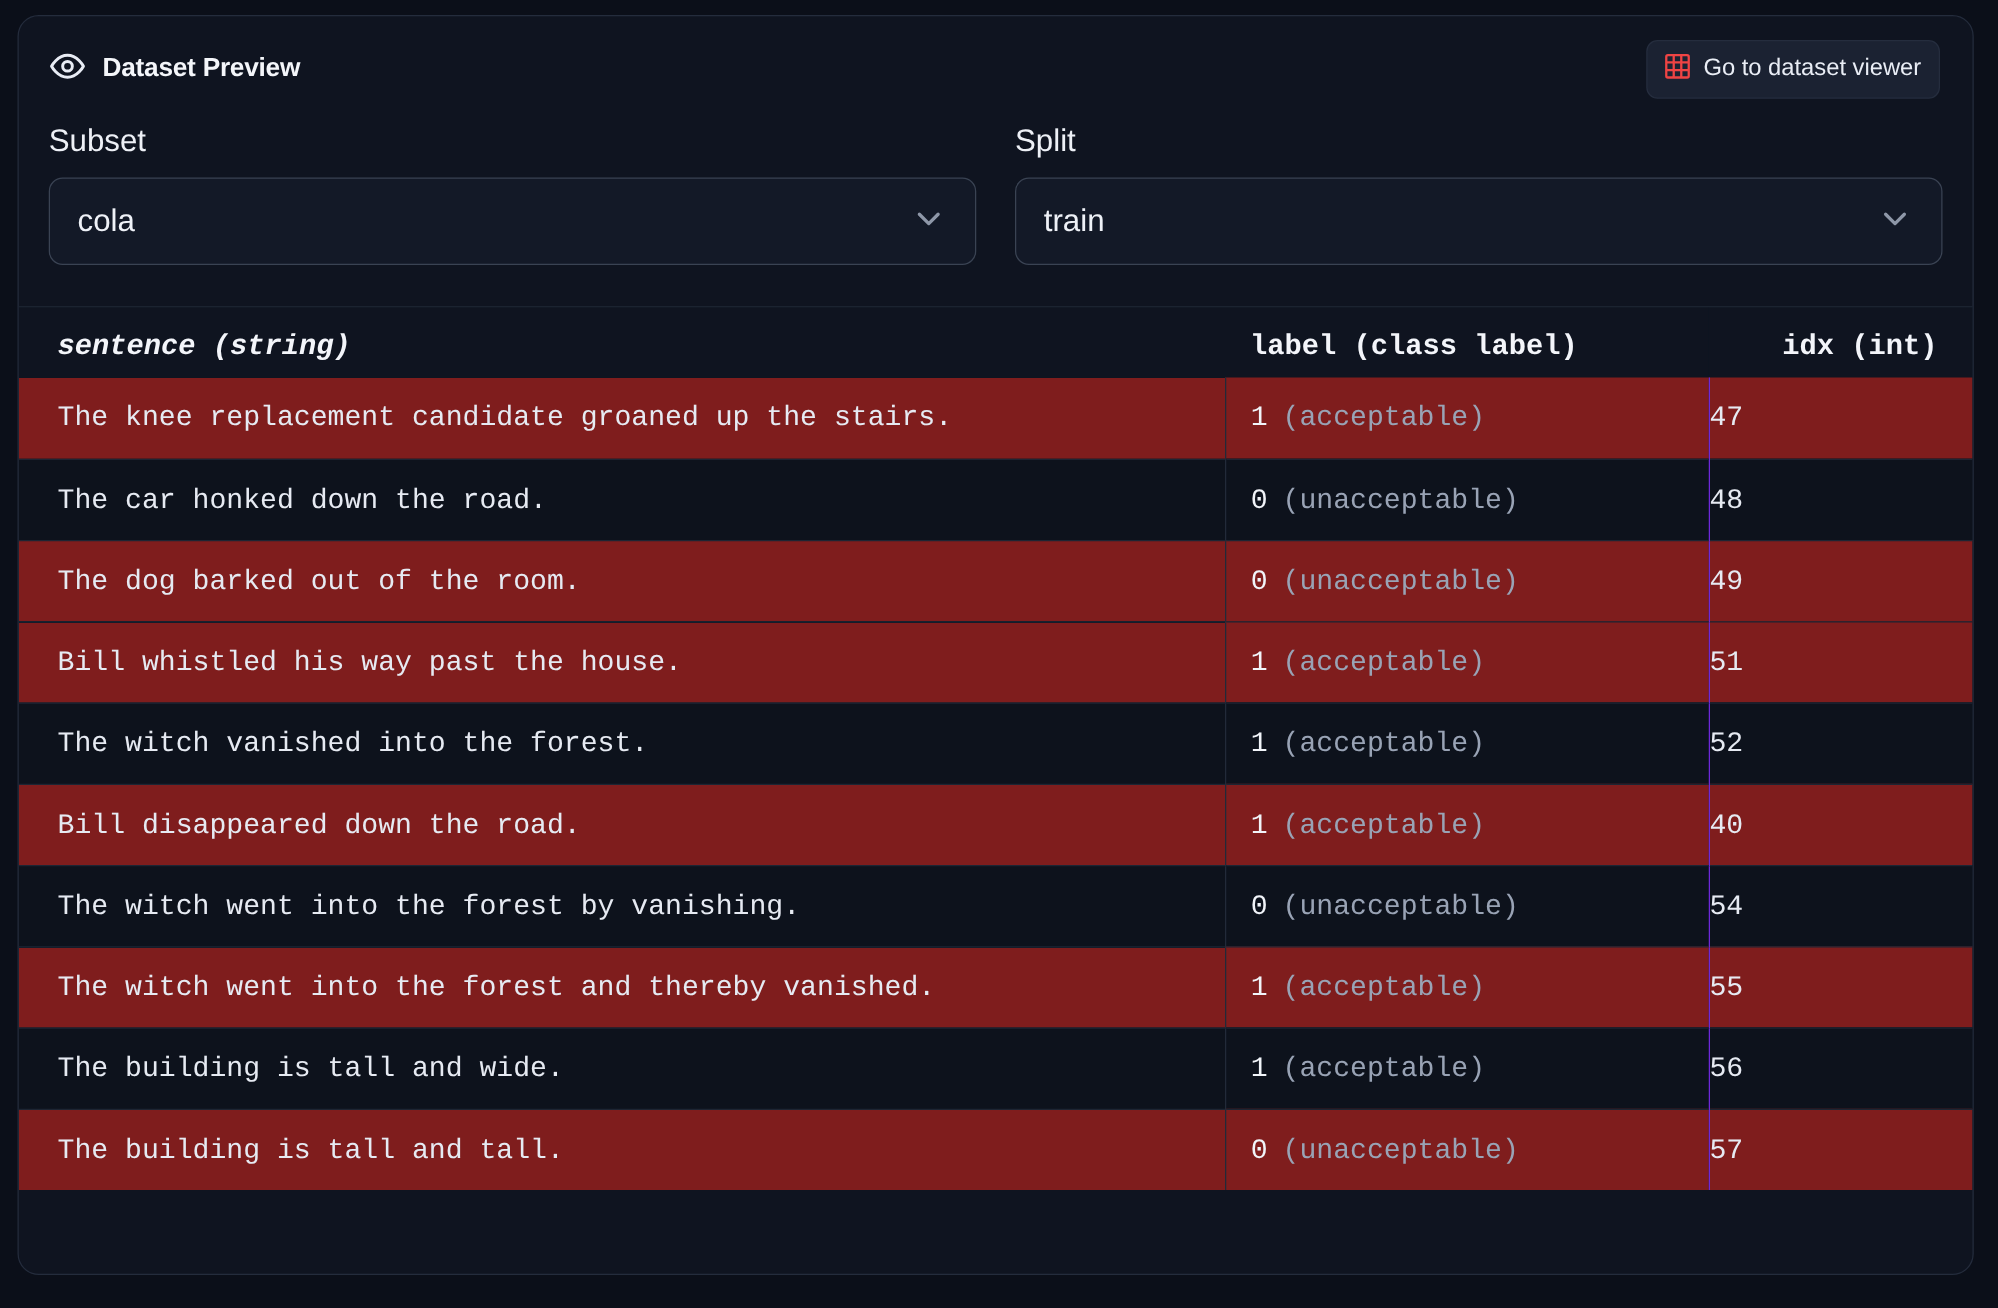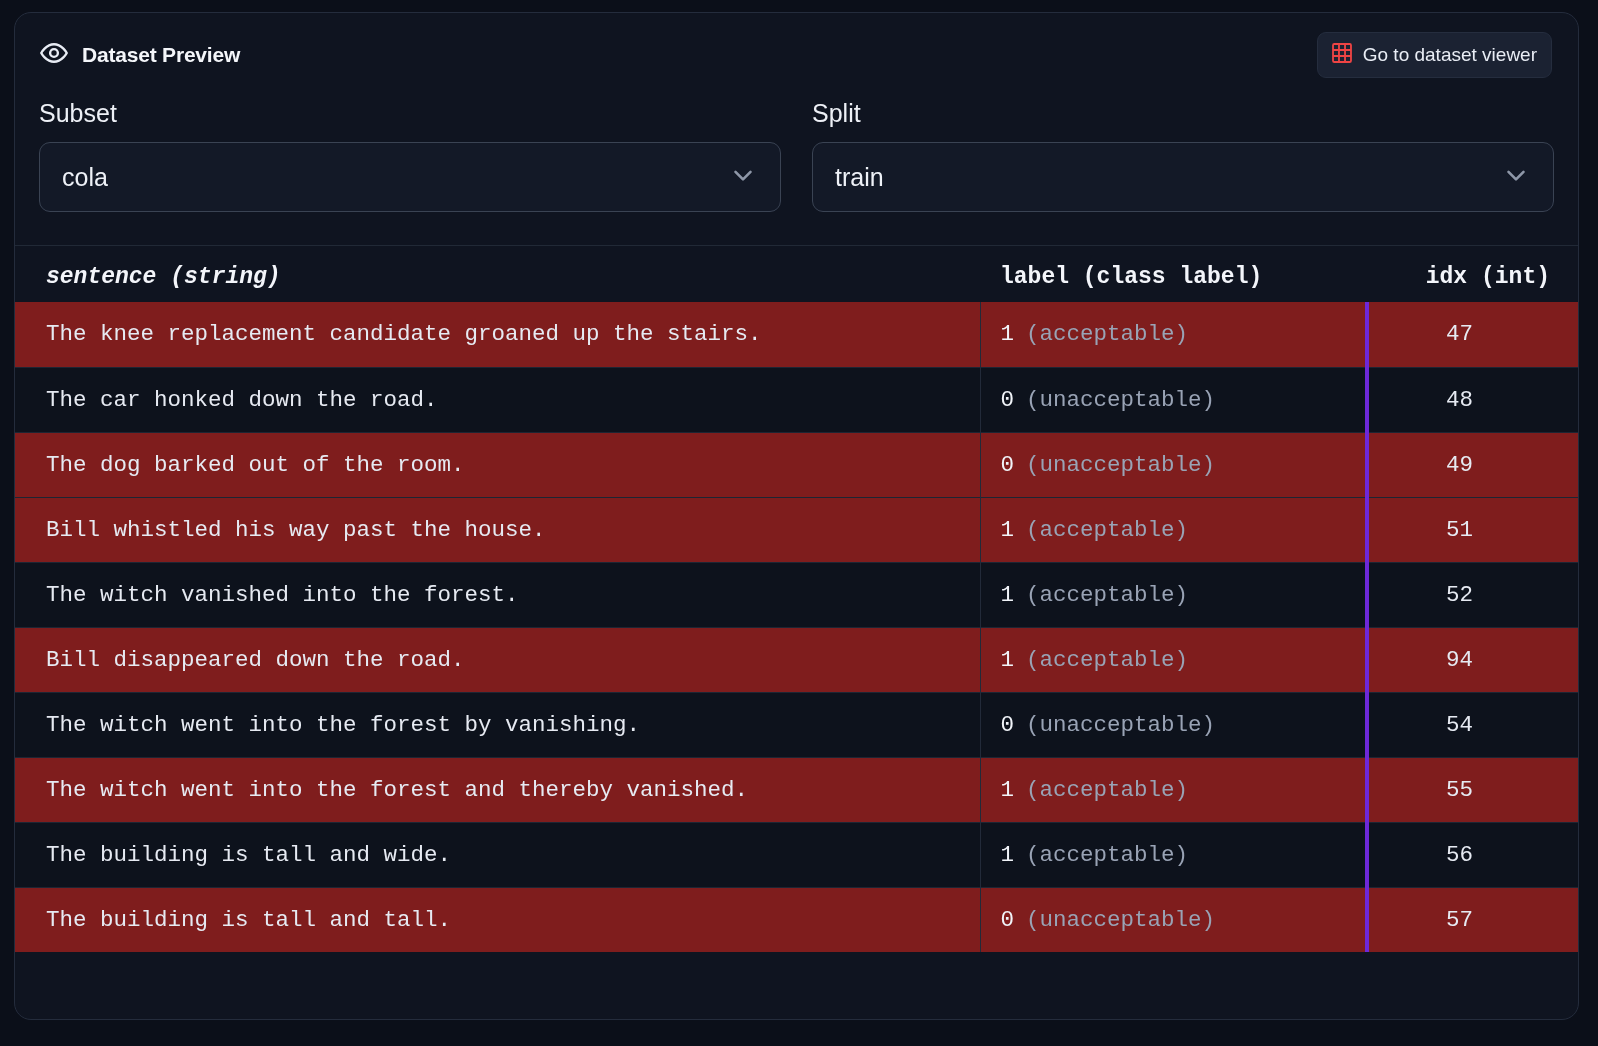--- a/index.html
+++ b/index.html
@@ -140,23 +140,23 @@
     height: 65px;
     padding: 0;
   }
   td.td-sentence { padding-left: 31px; white-space: nowrap; overflow: hidden; }
   td.td-label {
     padding-left: 20px;
     border-left: 1px solid #222a39;
     white-space: nowrap;
   }
   td.td-idx {
-    text-align: center;
+    text-align: left;
     padding-right: 28px;
-    border-left: 4px solid #6d28d9;
+    border-left: 1px solid #6d28d9;
   }
   .label-num { color: #f1f4f9; }
   .label-name { color: #99a3b5; margin-left: 12px; }
 </style>
 </head>
 <body>
 
 <div id="card">
 
   <div class="card-header">
@@ -250,21 +250,21 @@
             <td class="td-idx">51</td>
           </tr>
           <tr class="even">
             <td class="td-sentence">The witch vanished into the forest.</td>
             <td class="td-label"><span class="label-num">1</span><span class="label-name">(acceptable)</span></td>
             <td class="td-idx">52</td>
           </tr>
           <tr class="odd">
             <td class="td-sentence">Bill disappeared down the road.</td>
             <td class="td-label"><span class="label-num">1</span><span class="label-name">(acceptable)</span></td>
-            <td class="td-idx">94</td>
+            <td class="td-idx">40</td>
           </tr>
           <tr class="even">
             <td class="td-sentence">The witch went into the forest by vanishing.</td>
             <td class="td-label"><span class="label-num">0</span><span class="label-name">(unacceptable)</span></td>
             <td class="td-idx">54</td>
           </tr>
           <tr class="odd">
             <td class="td-sentence">The witch went into the forest and thereby vanished.</td>
             <td class="td-label"><span class="label-num">1</span><span class="label-name">(acceptable)</span></td>
             <td class="td-idx">55</td>

